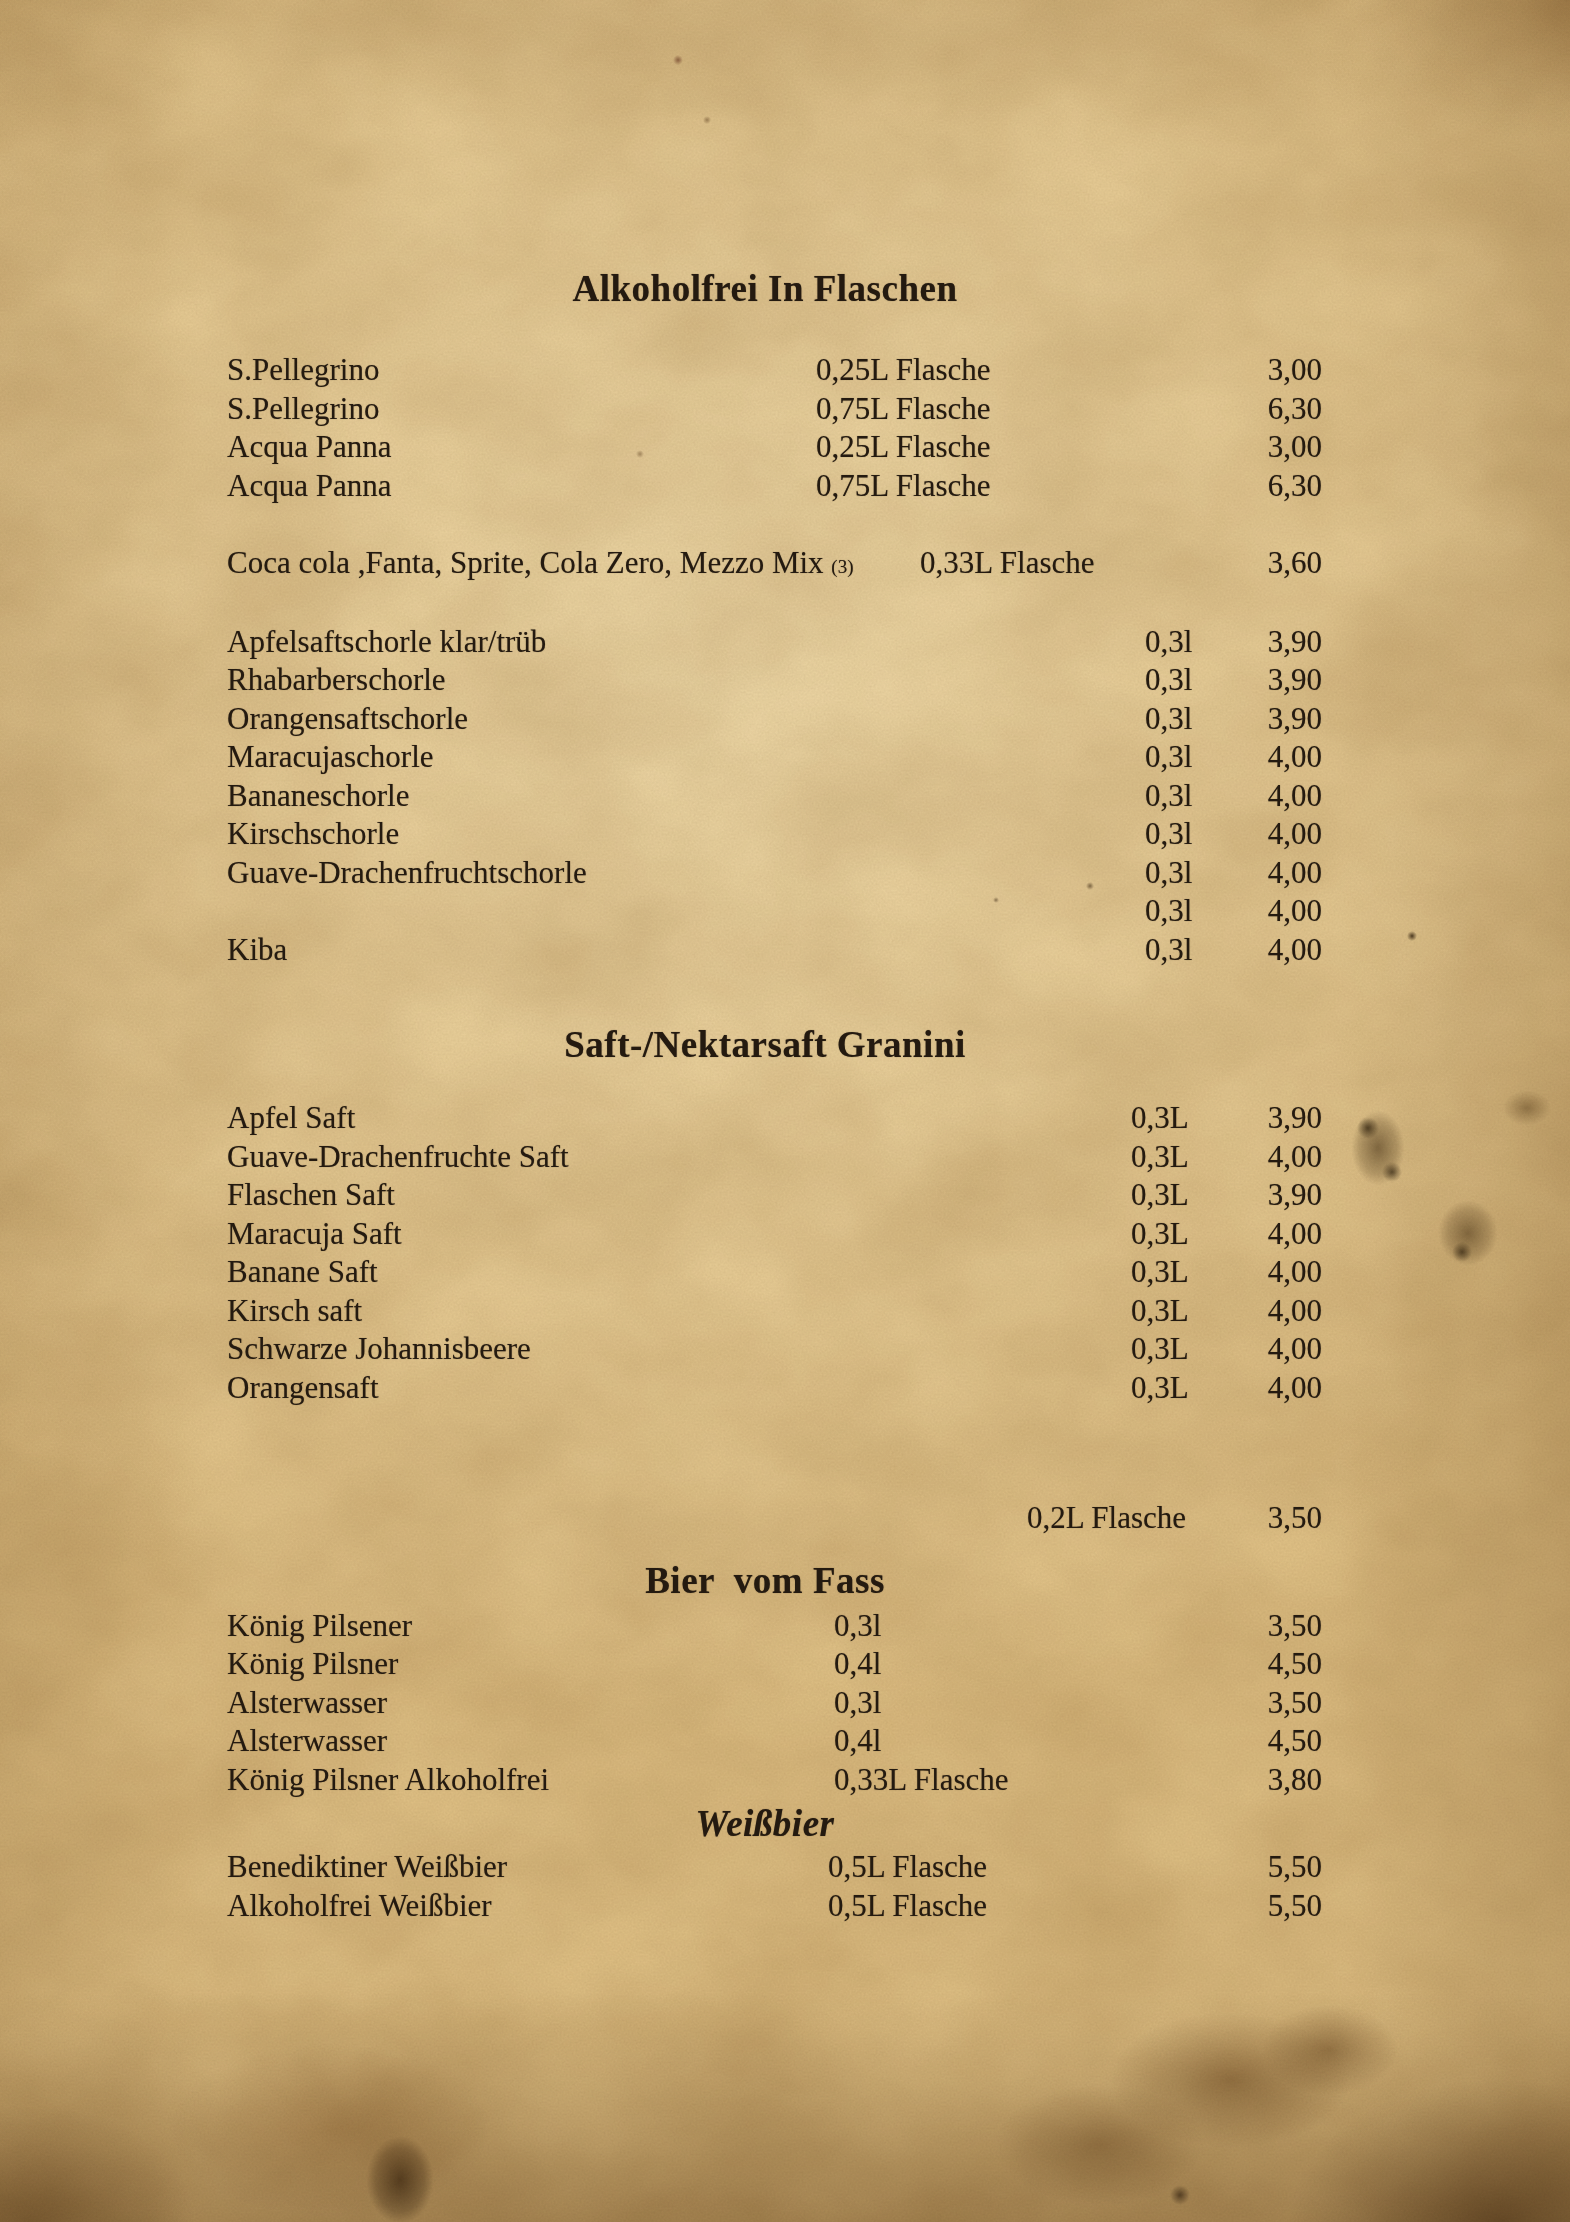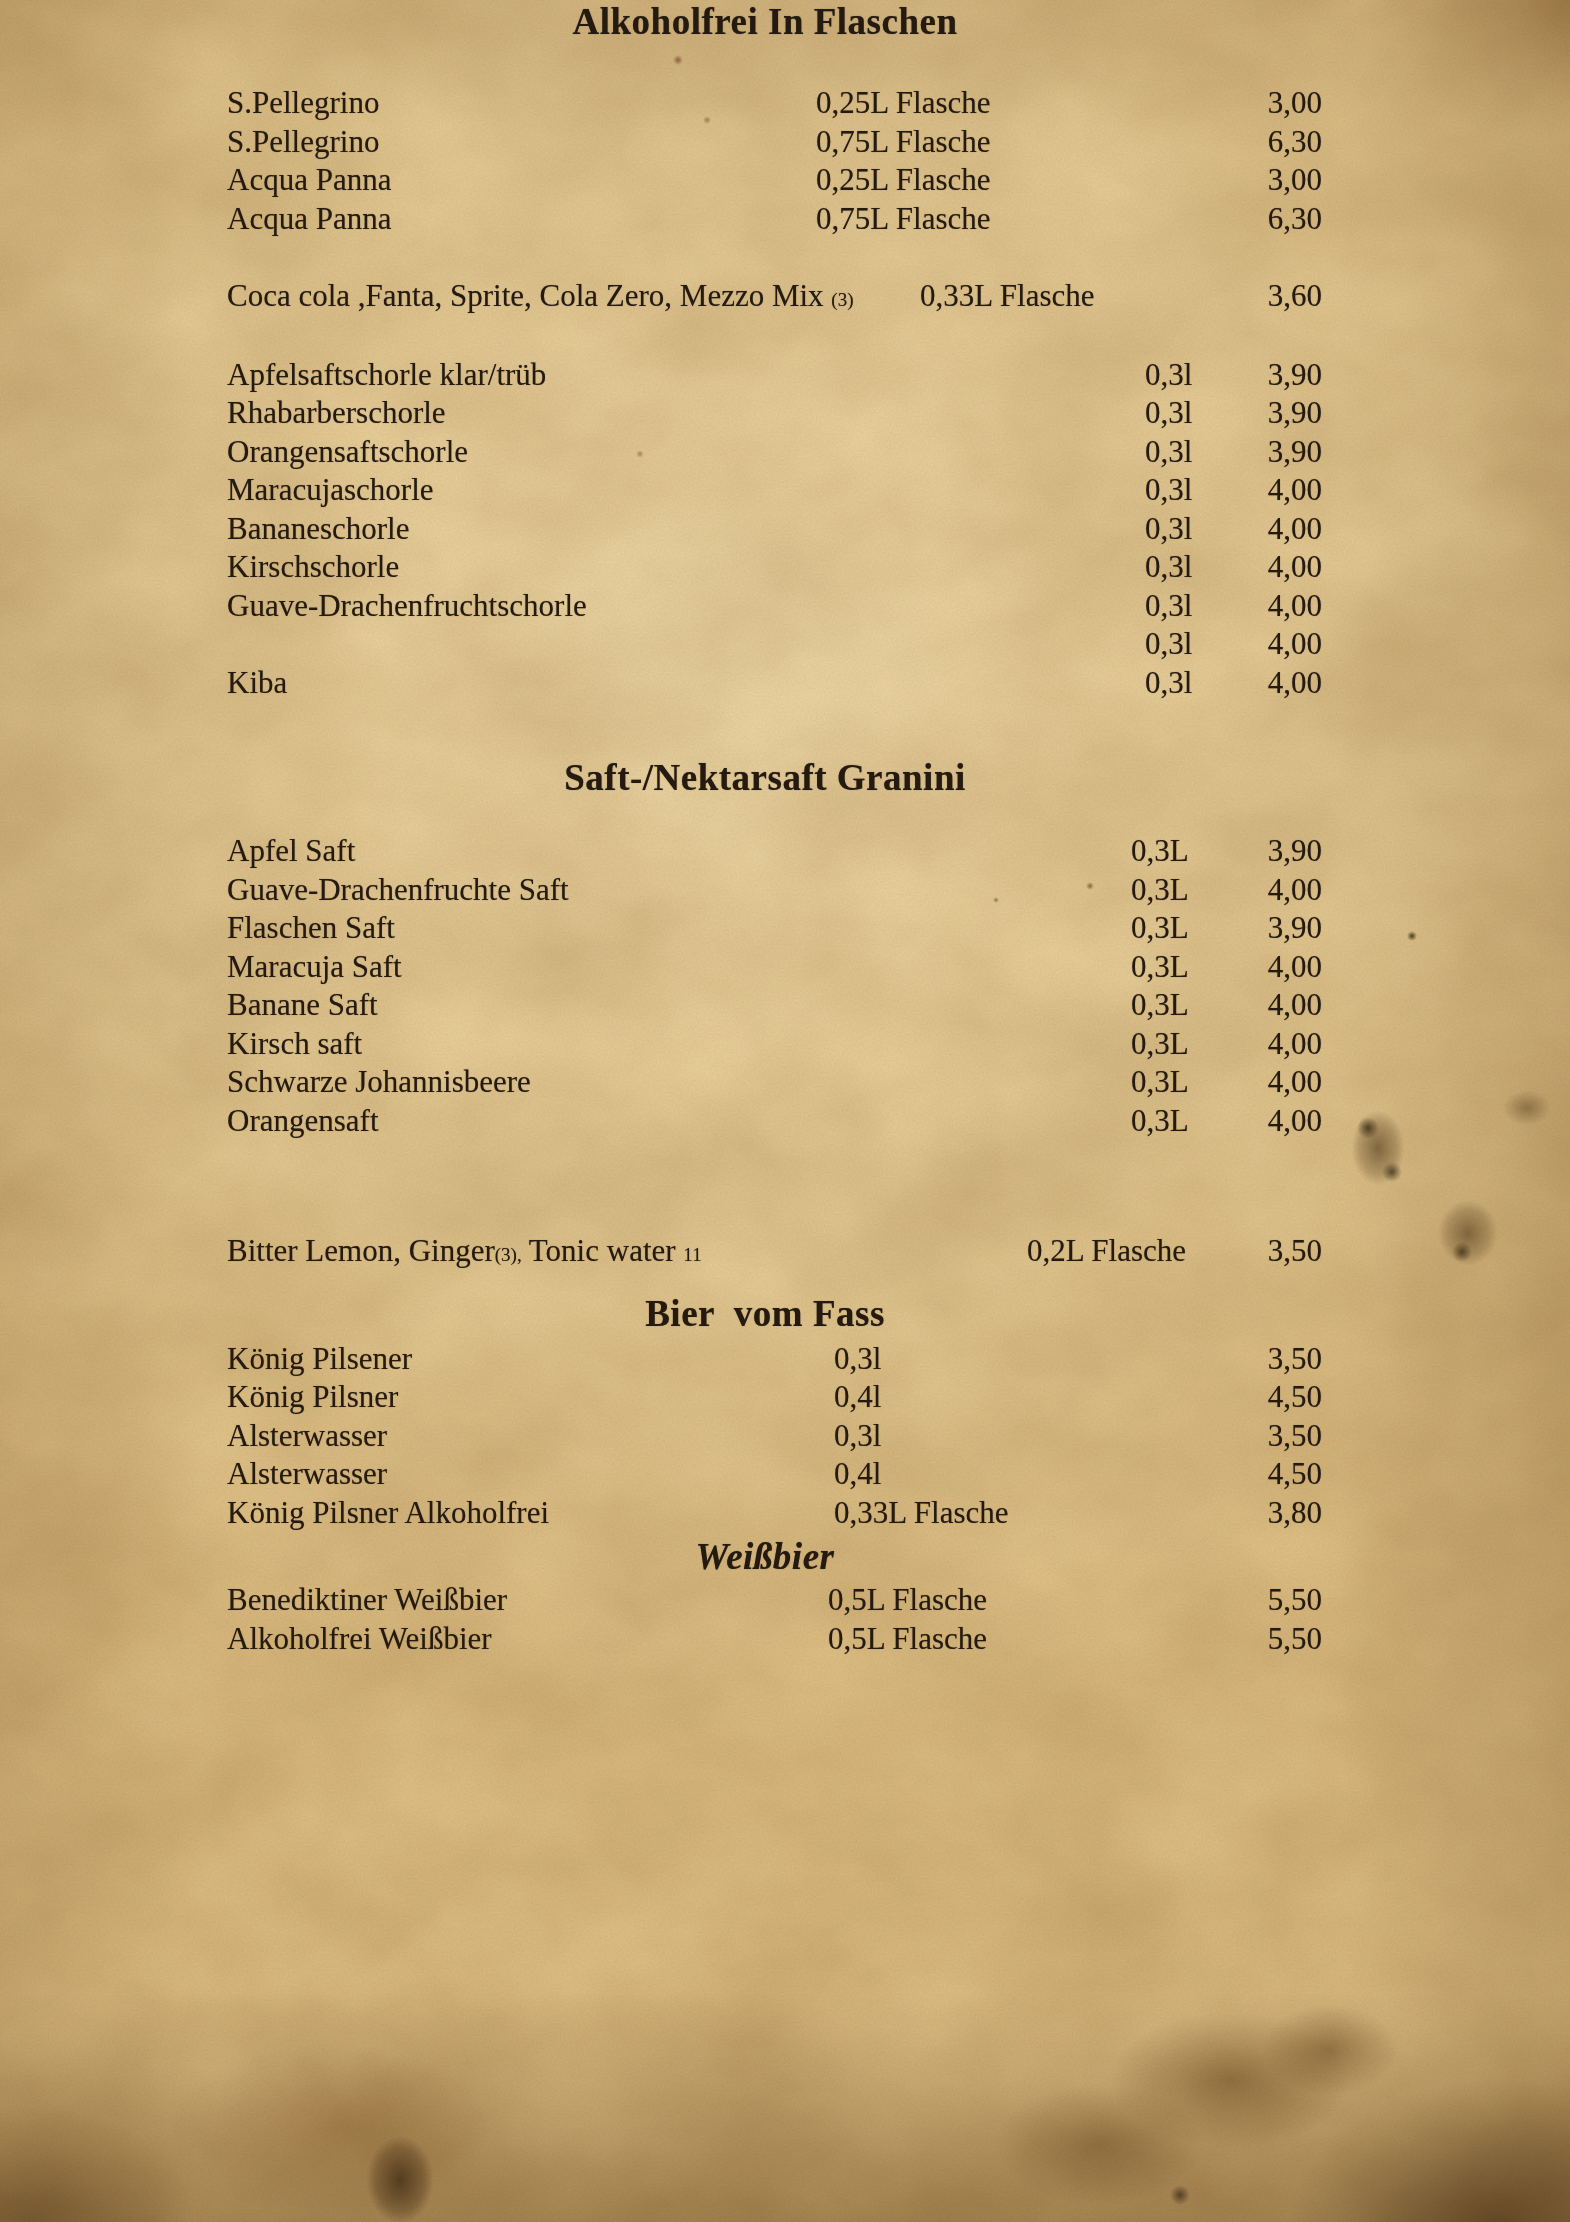--- a/index.html
+++ b/index.html
@@ -41,21 +41,21 @@
       
       radial-gradient(ellipse 160px 90px at 1230px 2080px, rgba(118,86,42,0.50), rgba(118,86,42,0) 75%),
       radial-gradient(ellipse 140px 80px at 1100px 2145px, rgba(118,86,42,0.35), rgba(118,86,42,0) 75%),
       radial-gradient(ellipse 90px 60px at 1330px 2050px, rgba(110,80,40,0.45), rgba(110,80,40,0) 75%),
       radial-gradient(circle 10px at 1180px 2195px, rgba(54,38,16,0.60), rgba(54,38,16,0) 100%),
       
       radial-gradient(ellipse 280px 190px at 1500px 2222px, rgba(92,64,28,0.55), rgba(92,64,28,0) 75%),
       radial-gradient(ellipse 210px 150px at 30px 2222px, rgba(112,82,40,0.42), rgba(112,82,40,0) 78%),
       radial-gradient(ellipse 300px 200px at 1570px 0px, rgba(140,102,52,0.25), rgba(140,102,52,0) 72%);
   }
-  .content { position:absolute; left:0; top:0; width:1530px; }
+  .content { position:absolute; left:0; top:0; width:1530px; padding-top:267px; }
   .section-title {
     font-weight:bold; font-size:37px; line-height:44px; height:44px;
     text-align:center; white-space:pre; letter-spacing:0.5px;
     text-shadow:0 0 1px rgba(36,26,14,0.55);
   }
   .row { position:relative; height:38.5px; line-height:38.5px; font-size:31px; }
   .row span { text-shadow:0 0 1px rgba(36,26,14,0.45); }
   .row .name  { position:absolute; left:227px; top:0; white-space:pre;font-family:Liberation Serif, serif; }
   .row .size  { position:absolute; top:0; white-space:pre; }
   .row .price { position:absolute; left:1170px; width:152px; top:0; text-align:right; }
@@ -223,21 +223,20 @@
           <span class="price">4,00</span>
         </div>
         <div class="row">
           <span class="name"><span>Orangensaft</span></span>
           <span class="size">0,3L</span>
           <span class="price">4,00</span>
         </div>
       </div>
       <div class="section sec-bitter">
         <div class="row">
-          <span class="name"><span>Bitter Lemon, Ginger</span><span class="small-note">(3),</span><span> Tonic water </span><span class="small-note">11</span></span>
           <span class="size">0,2L Flasche</span>
           <span class="price">3,50</span>
         </div>
       </div>
       <div class="section sec-fassbier">
         <div class="section-title">Bier  vom Fass</div>
         <div class="row">
           <span class="name"><span>König Pilsener</span></span>
           <span class="size">0,3l</span>
           <span class="price">3,50</span>

